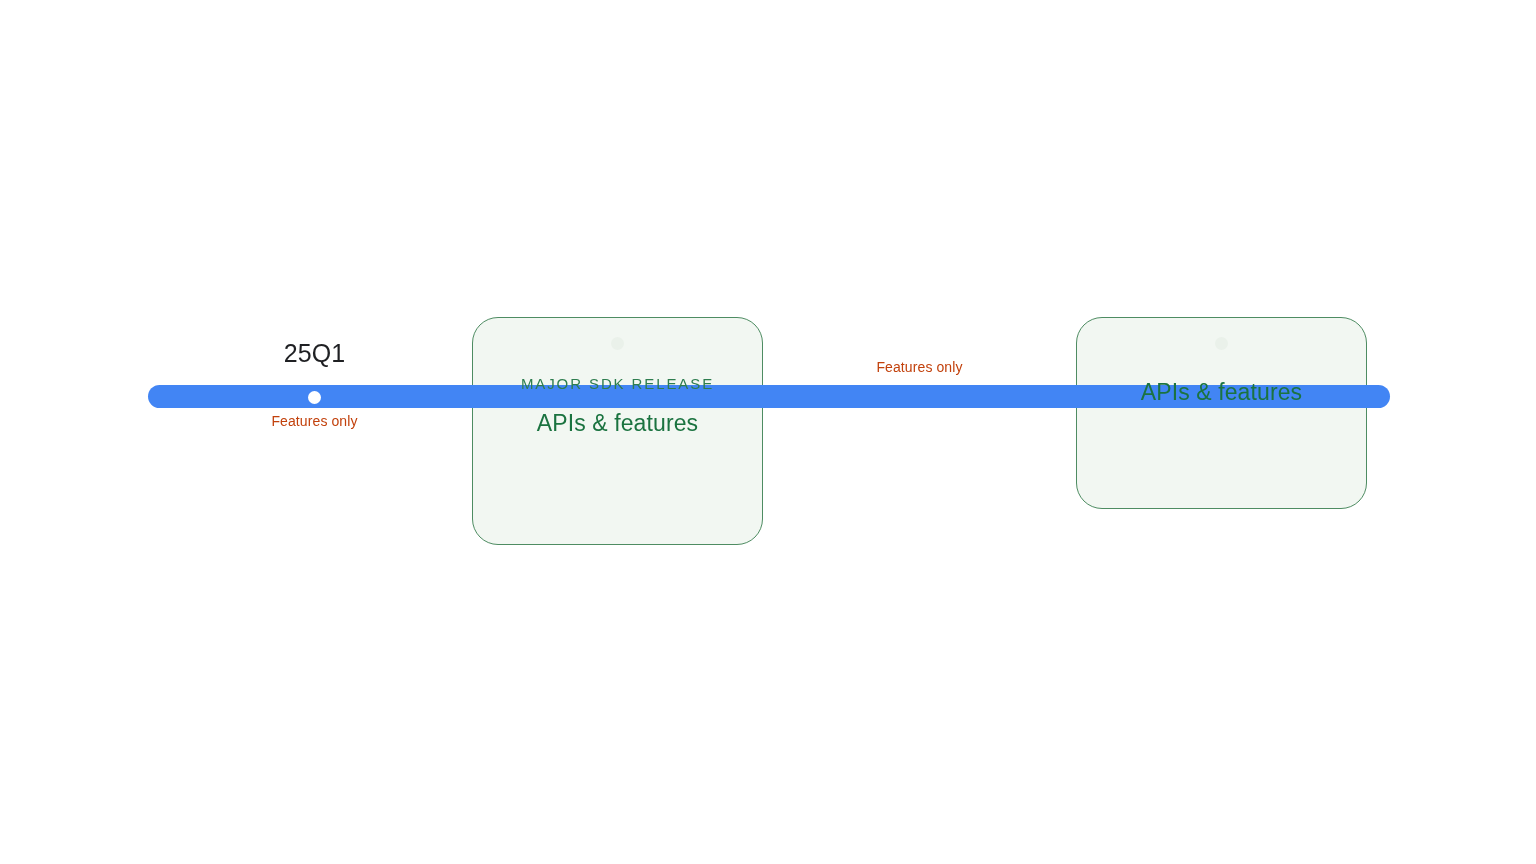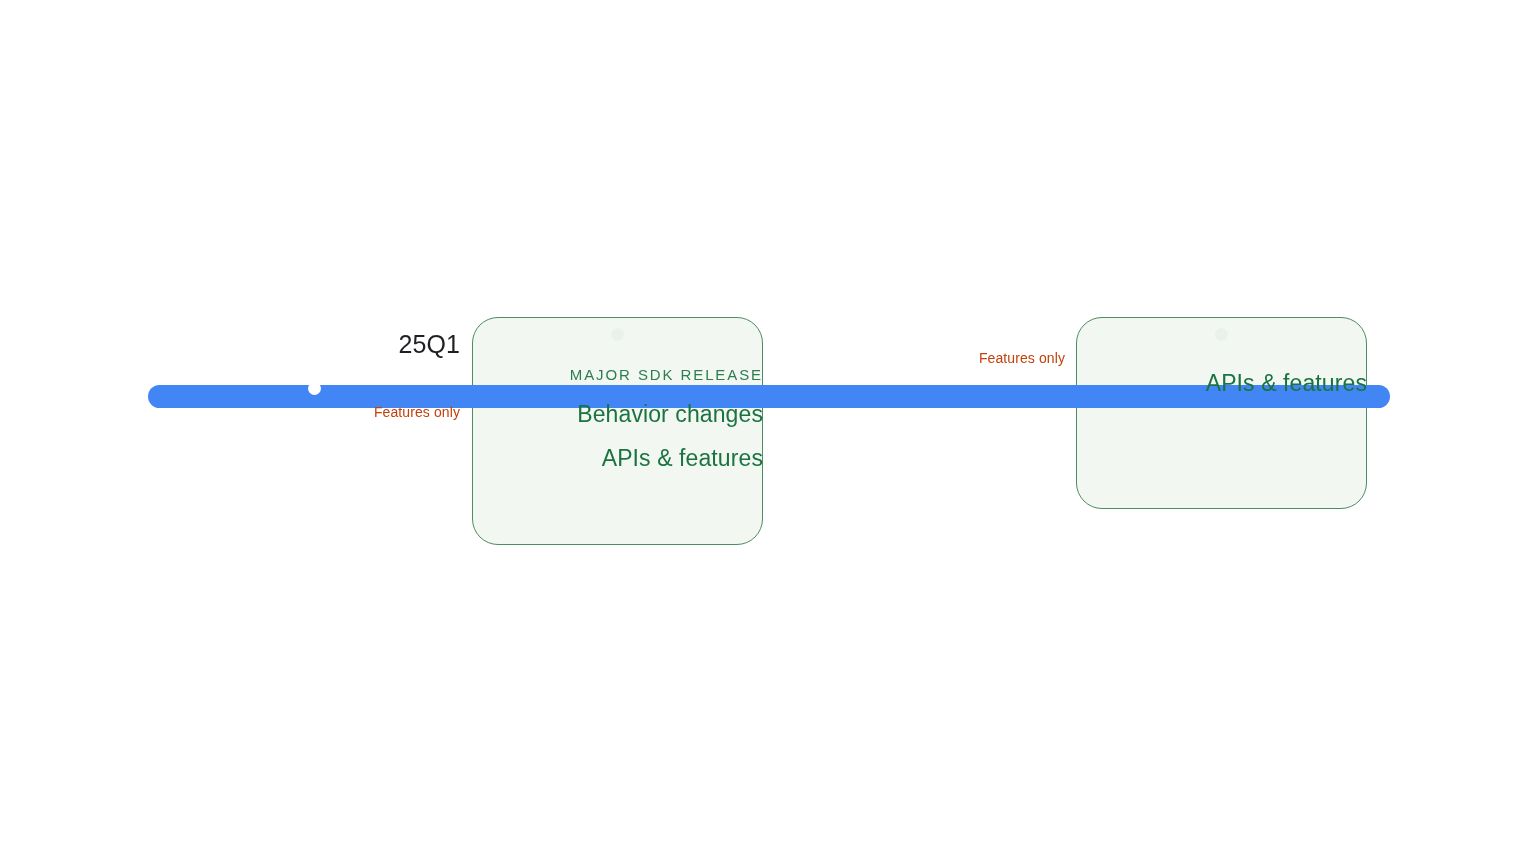--- a/index.html
+++ b/index.html
@@ -51,23 +51,23 @@
   .card-q4 {
     left: 1076px;
     top: 317px;
     width: 291px;
     height: 192px;
   }
 
   
   .quarter {
     position: absolute;
-    top: 308px;
+    top: 317px;
     z-index: 3;
-    text-align: right;
+    text-align: center;
     width: 291px;
   }
   .q1 { left: 169px; }
   .q2 { left: 472px; }
   .q3 { left: 774px; }
   .q4 { left: 1076px; }
 
   .quarter-label {
     font-size: 25px;
     line-height: 1;
@@ -137,21 +137,20 @@
       <div class="node-dot"></div>
     </div>
     <div class="plain-note">Features only</div>
   </div>
 
   <div class="quarter q2">
     <div class="rail-gap">
       <div class="node-dot on-card"></div>
     </div>
     <div class="release-kicker">MAJOR SDK RELEASE</div>
-    <div class="release-line">Behavior changes</div>
     <div class="release-line">APIs &amp; features</div>
   </div>
 
   <div class="quarter q3">
     <div class="rail-gap">
       <div class="node-dot"></div>
     </div>
     <div class="plain-note">Features only</div>
   </div>
 

